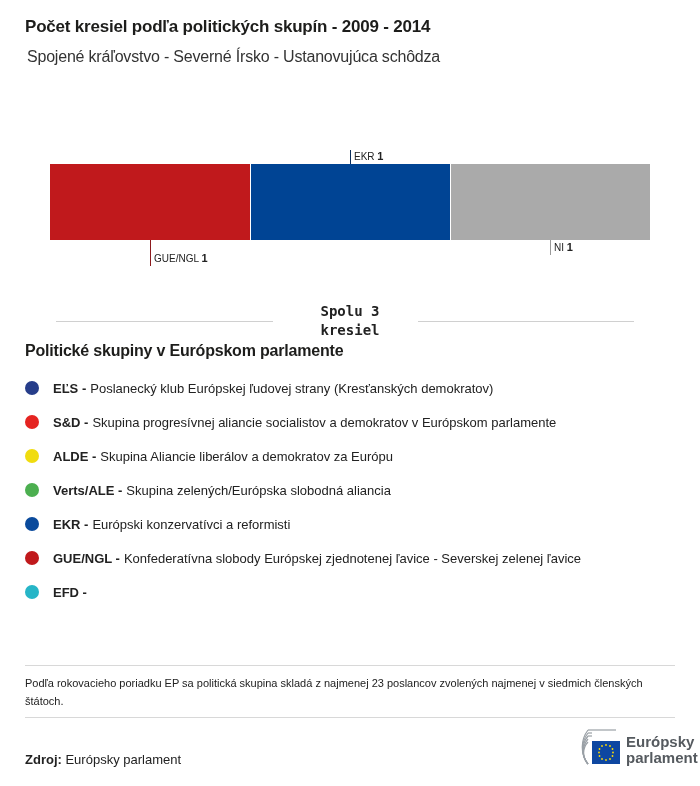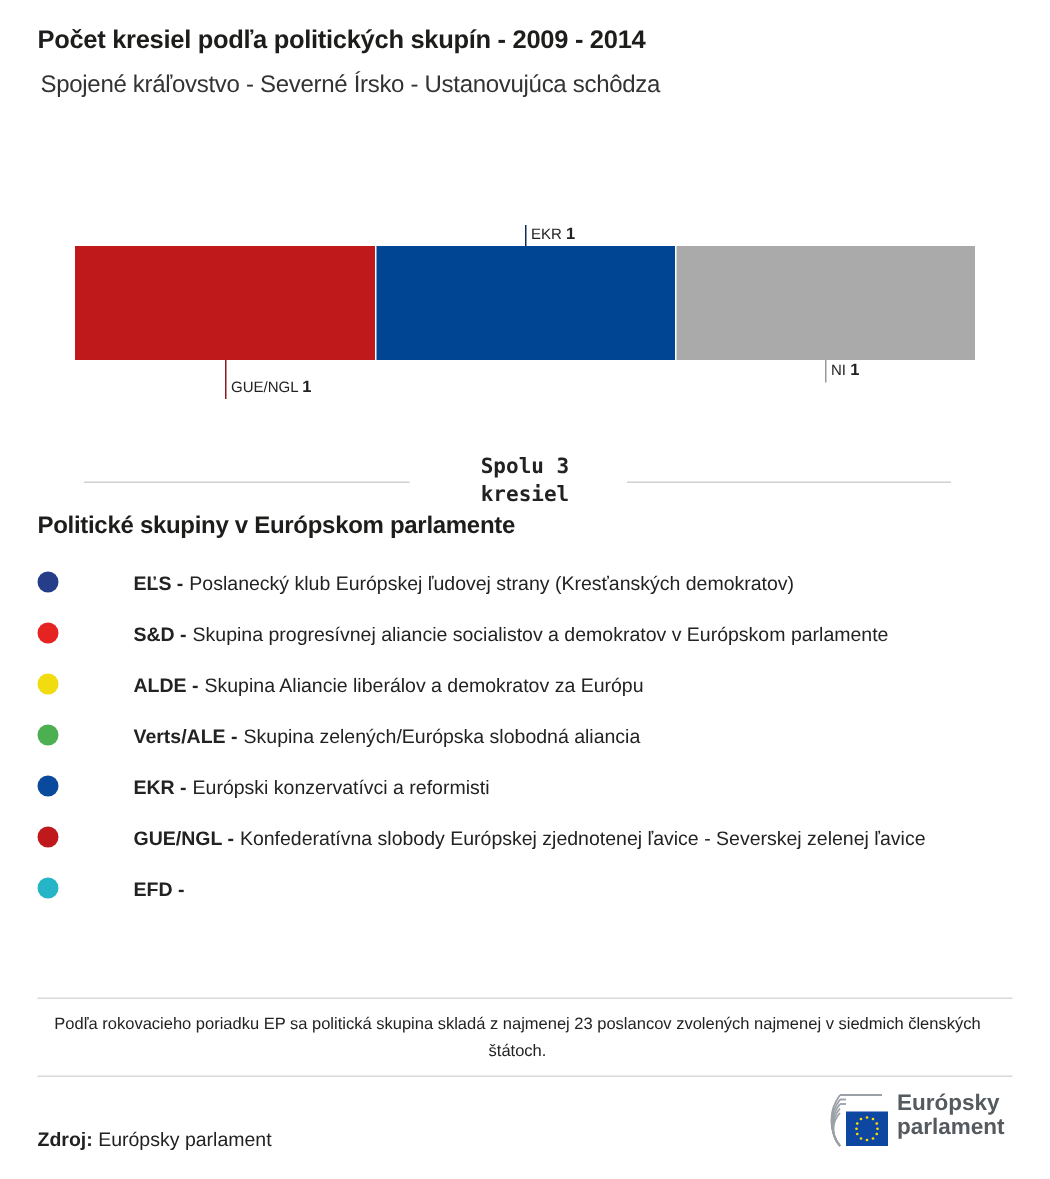--- a/index.html
+++ b/index.html
@@ -17,28 +17,28 @@
     .lbl .tick { position:absolute; left:0; top:0; width:1px; }
 
     .total-line { position:absolute; top:321px; height:1px; background:#d0d0d0; }
     .total { position:absolute; left:300px; top:302px; width:100px; text-align:center;
              font-family:"DejaVu Sans Mono", monospace; font-size:14px; font-weight:bold; line-height:19px; color:#222; }
 
     .legend-title { position:absolute; left:25px; top:342px; font-size:16px; font-weight:bold; letter-spacing:-0.2px; }
     .legend { position:absolute; left:25px; top:371px; }
     .legend-item { height:34px; display:flex; align-items:center; font-size:13px; color:#222; }
     .dot { width:14px; height:14px; border-radius:50%; margin-right:14px; flex:none; }
-    .legend-item b { margin-right:4px;margin-left:36px; }
+    .legend-item b { margin-right:4px; }
 
     .hr { position:absolute; left:25px; width:650px; height:1px; background:#d8d8d8; }
-    .note { position:absolute; left:25px; top:674px; width:640px; font-size:11px; line-height:18px; color:#222;text-align:center; }
+    .note { position:absolute; left:25px; top:674px; width:640px; font-size:11px; line-height:18px; color:#222; }
     .source { position:absolute; left:25px; top:752px; font-size:13px; color:#222; }
     .source b { font-weight:bold; }
 
-    .logo { position:absolute; left:530px; top:728px; display:flex; align-items:flex-start; }
+    .logo { position:absolute; left:558px; top:728px; display:flex; align-items:flex-end; }
     .logo-text { margin-left:6px; font-size:15px; font-weight:bold; color:#555a5f; line-height:16px; }
   </style>
 </head>
 <body>
 
 <div class="title">Počet kresiel podľa politických skupín - 2009 - 2014</div>
 <div class="subtitle">Spojené kráľovstvo - Severné Írsko - Ustanovujúca schôdza</div>
 
 <div class="bar">
   <div class="seg" id="seg0" style="width:200px;background:#c0191c;"></div>

